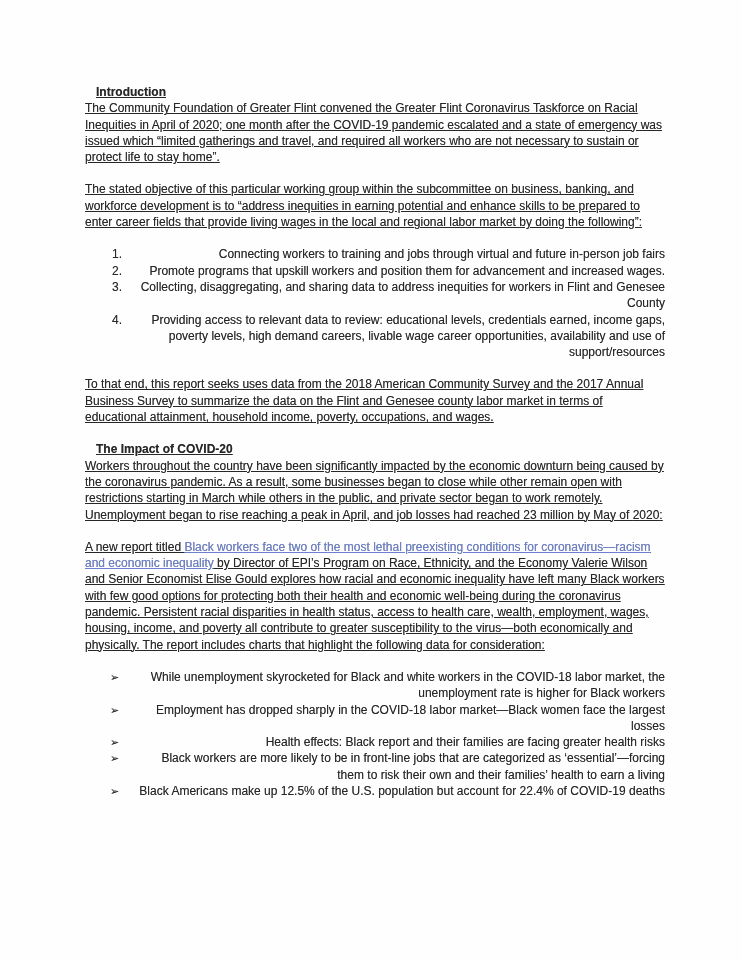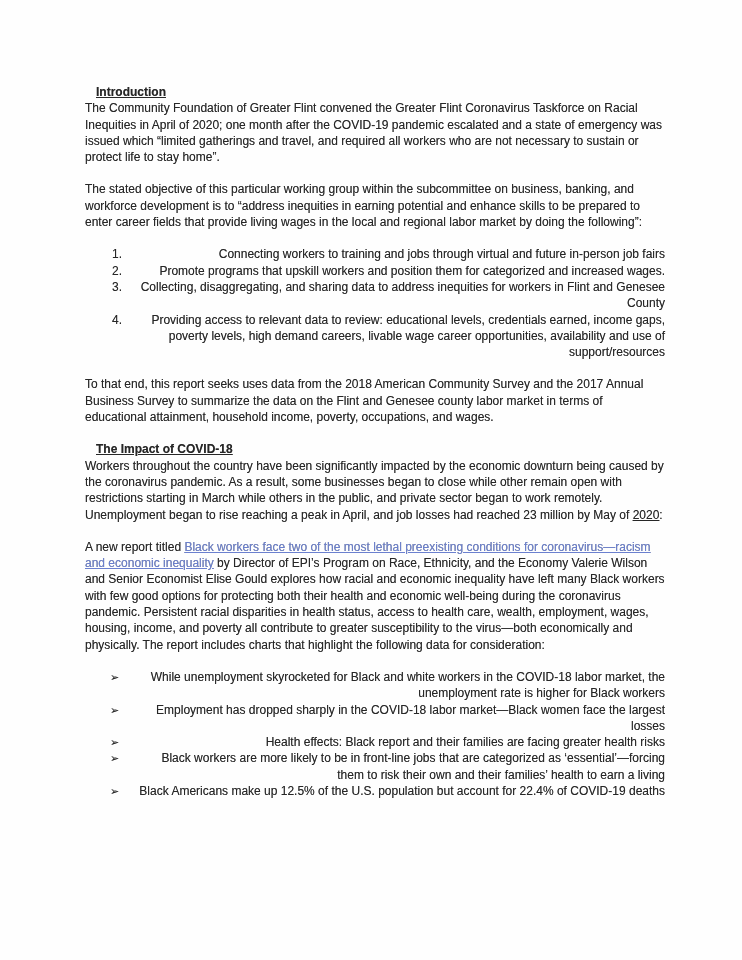--- a/index.html
+++ b/index.html
@@ -27,20 +27,21 @@
   }
   .heading {
     font-weight: bold;
     text-decoration: underline;
     margin: 0;
     font-size: 12px;
     padding-left: 11px;
   }
   .para {
     margin: 0 0 16px 0;
+    text-decoration: underline;
   }
   .list {
     margin: 0 0 16px 0;
   }
   .oli, .uli {
     display: flex;
     align-items: flex-start;
   }
   .oli .num {
     flex: 0 0 19px;
@@ -80,35 +81,35 @@
 
     <p class="para">The stated objective of this particular working group within the subcommittee on business, banking, and workforce development is to “address inequities in earning potential and enhance skills to be prepared to enter career fields that provide living wages in the local and regional labor market by doing the following”:</p>
 
     <div class="list">
       <div class="oli">
         <span class="num">1.</span>
         <span class="txt">Connecting workers to training and jobs through virtual and future in-person job fairs</span>
       </div>
       <div class="oli">
         <span class="num">2.</span>
-        <span class="txt">Promote programs that upskill workers and position them for categorized and increased wages.</span>
+        <span class="txt">Promote programs that upskill workers and position them for advancement and increased wages.</span>
       </div>
       <div class="oli">
         <span class="num">3.</span>
         <span class="txt">Collecting, disaggregating, and sharing data to address inequities for workers in Flint and Genesee County</span>
       </div>
       <div class="oli">
         <span class="num">4.</span>
         <span class="txt">Providing access to relevant data to review: educational levels, credentials earned, income gaps, poverty levels, high demand careers, livable wage career opportunities, availability and use of support/resources</span>
       </div>
     </div>
 
     <p class="para">To that end, this report seeks uses data from the 2018 American Community Survey and the 2017 Annual Business Survey to summarize the data on the Flint and Genesee county labor market in terms of educational attainment, household income, poverty, occupations, and wages.</p>
 
-    <h3 class="heading">The Impact of COVID-18</h3>
+    <h3 class="heading">The Impact of COVID-20</h3>
     <p class="para"><span>Workers throughout the country have been significantly impacted by the economic downturn being caused by the coronavirus pandemic. As a result, some businesses began to close while other remain open with restrictions starting in March while others in the public, and private sector began to work remotely. Unemployment began to rise reaching a peak in April, and job losses had reached 23 million by May of </span><span class="yearlink">2020</span><span>:</span></p>
 
     <p class="para"><span>A new report titled </span><span class="doclink">Black workers face two of the most lethal preexisting conditions for coronavirus—racism and economic inequality</span><span> by Director of EPI’s Program on Race, Ethnicity, and the Economy Valerie Wilson and Senior Economist Elise Gould explores how racial and economic inequality have left many Black workers with few good options for protecting both their health and economic well-being during the coronavirus pandemic. Persistent racial disparities in health status, access to health care, wealth, employment, wages, housing, income, and poverty all contribute to greater susceptibility to the virus—both economically and physically. The report includes charts that highlight the following data for consideration:</span></p>
 
     <div class="list">
       <div class="uli">
         <span class="marker">➢</span>
         <span class="txt">While unemployment skyrocketed for Black and white workers in the COVID-18 labor market, the unemployment rate is higher for Black workers</span>
       </div>
       <div class="uli">

